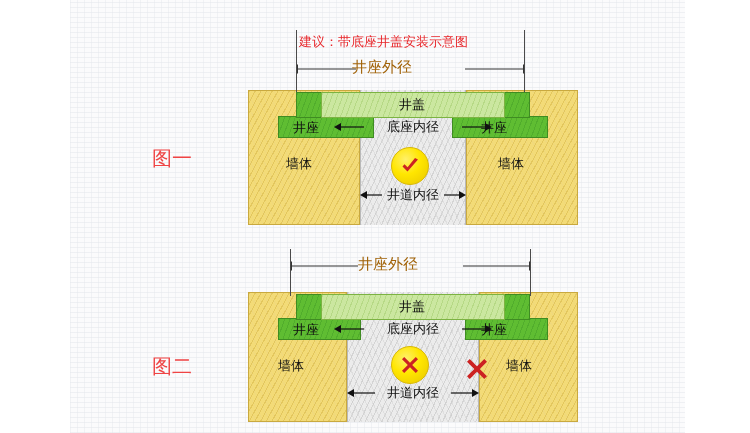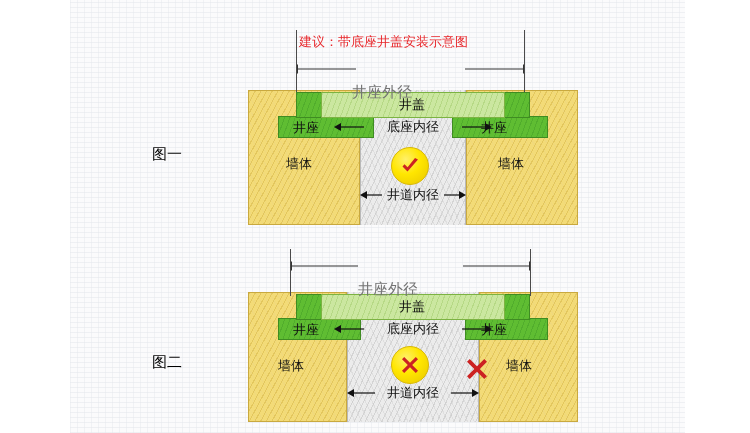--- a/index.html
+++ b/index.html
@@ -39,22 +39,22 @@
     font-size: 17px;
     font-weight: bold;
     color: #1b1b1b;
     letter-spacing: 0.5px;
     white-space: nowrap;
   }
 
   
   .fig-caption {
     position: absolute;
-    font-size: 15px;
-    color: #000000;
+    font-size: 20px;
+    color: #ef4444;
     font-weight: normal;
     white-space: nowrap;
   }
   #fig-caption-1 { left: 152px; top: 145px; }
   #fig-caption-2 { left: 152px; top: 353px; }
 
   
   .figure { position: absolute; }
 
   
@@ -63,25 +63,24 @@
     font-size: 13px;
     color: #e8272b;
     white-space: nowrap;
     font-weight: normal;
   }
 
   
   .dim-outer-label {
     position: absolute;
     font-size: 15px;
-    color: #737373;
+    color: #a16207;
     white-space: nowrap;
     background: transparent;
     z-index: 4;
-    margin-top: 25px;
   }
 
   
   .witness {
     position: absolute;
     width: 1px;
     background: #4a4a4a;
     z-index: 3;
   }
 

